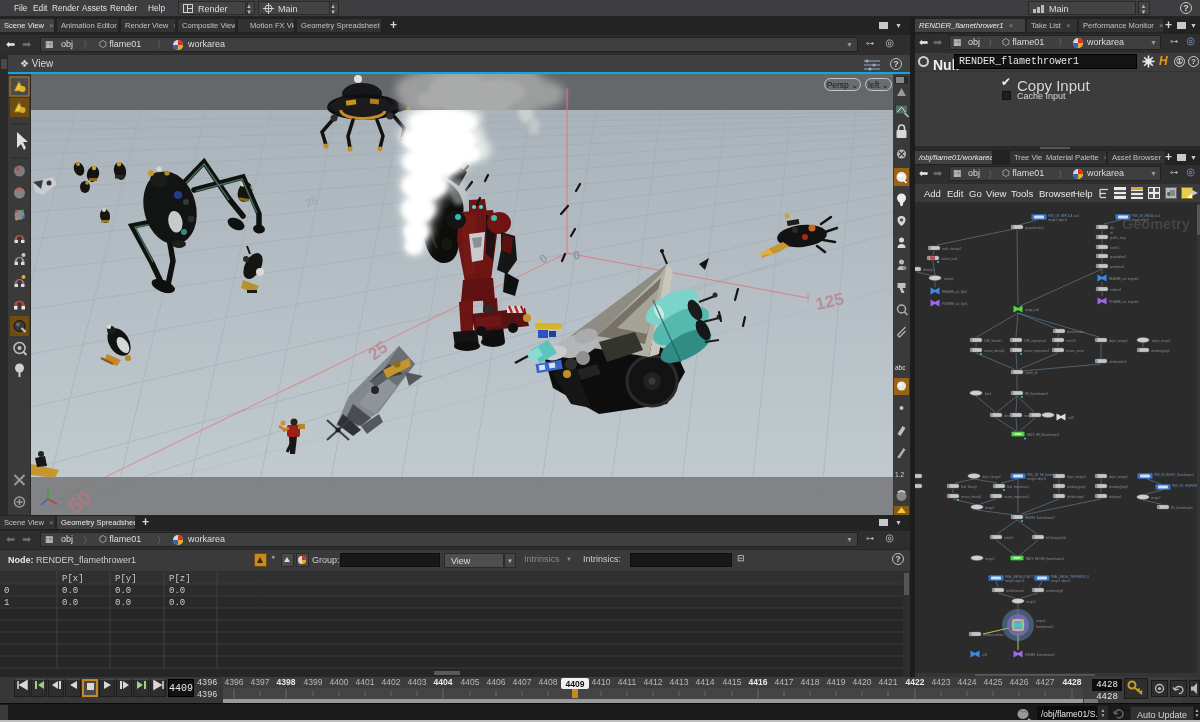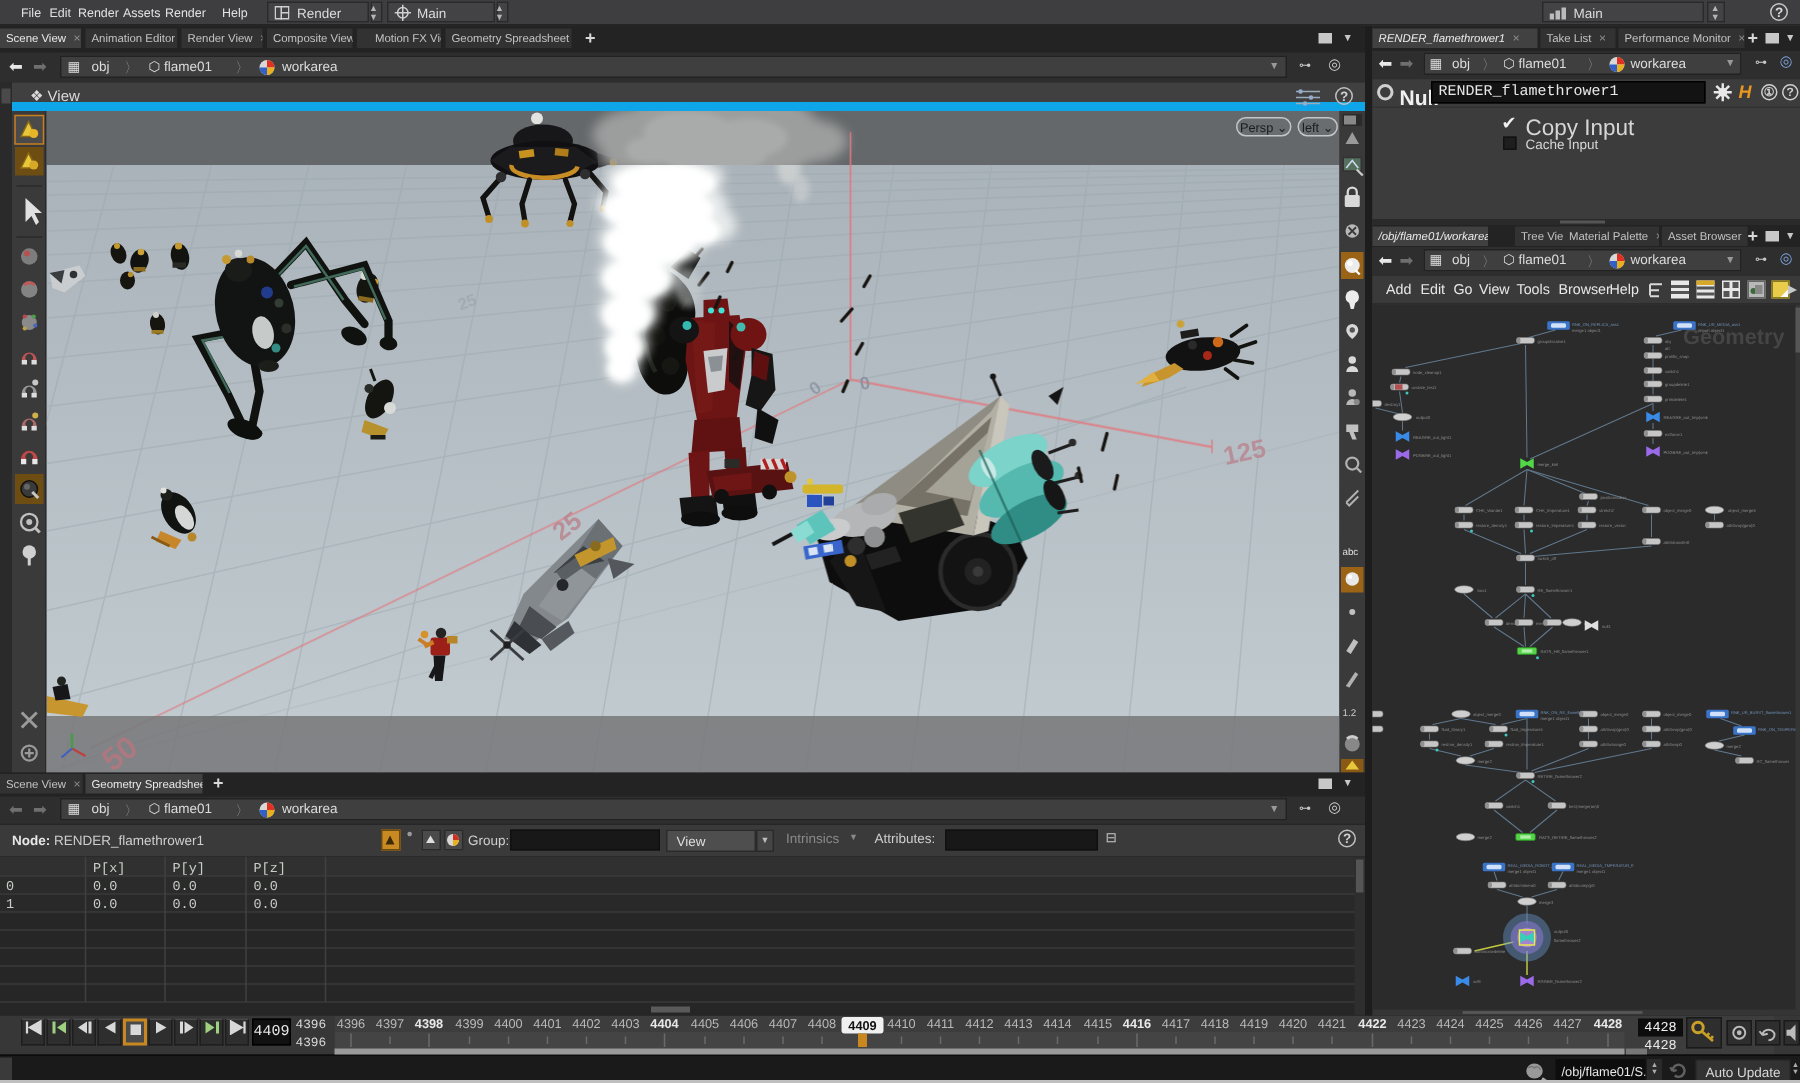--- a/index.html
+++ b/index.html
@@ -109,21 +109,21 @@
           <path d="M6,6 L11,6 A5,5 0 0,1 6,11 Z" fill="#e8b020"></path>
           <path d="M6,6 L6,11 A5,5 0 0,1 1,6 Z" fill="#3060c8"></path>
         </svg>
       <span style="position:absolute;left:147px;top:1px;">workarea</span>
       <span style="position:absolute;right:4px;top:3px;color:#999;font-size:7px;">▼</span>
     </div>
     <span style="position:absolute;right:36px;top:4px;color:#c8c8c8;font-size:8px;">⊶</span>
     <span style="position:absolute;right:16px;top:2px;color:#c8c8c8;font-size:10px;">◎</span>
   </div>
 
-  <div class="abs" style="left:8px;top:55px;width:902px;height:19px;background:#404040;border-bottom:6px solid #0ea5e9;">
+  <div class="abs" style="left:8px;top:55px;width:902px;height:19px;background:#404040;border-bottom:2px solid #0ea5e9;">
     <span style="position:absolute;left:12px;top:3px;font-size:10px;color:#dadada;">❖ View</span>
     <svg width="16" height="12" style="position:absolute;right:30px;top:4px;">
         <circle cx="3" cy="2" r="1.5" fill="#9ad"></circle>
         <line x1="0" y1="2" x2="16" y2="2" stroke="#9ab" stroke-width="1"></line>
         <circle cx="10" cy="6" r="1.5" fill="#9ad"></circle>
         <line x1="0" y1="6" x2="16" y2="6" stroke="#9ab" stroke-width="1"></line>
         <circle cx="6" cy="10" r="1.5" fill="#9ad"></circle>
         <line x1="0" y1="10" x2="16" y2="10" stroke="#9ab" stroke-width="1"></line>
       </svg>
     <div style="position:absolute;right:8px;top:3px;width:12px;height:12px;border:1px solid #c0c0c0;border-radius:50%;color:#d0d0d0;font-size:9px;text-align:center;line-height:11px;font-weight:bold;">?</div>
@@ -717,21 +717,21 @@
           <circle cx="5" cy="6" r="4" fill="#d8d8d8"></circle>
           <path d="M5,6 L5,2 A4,4 0 0,1 9,6 Z" fill="#d03020"></path>
           <path d="M5,6 L9,6 A4,4 0 0,1 5,10 Z" fill="#e8b020"></path>
         </svg></div>
     <span style="position:absolute;left:312px;top:5px;font-size:9px;">Group:</span>
     <div class="din" style="left:340px;top:3px;width:100px;"></div>
     <div style="position:absolute;left:444px;top:3px;width:60px;height:15px;background:#4e4e4e;border:1px solid #2a2a2a;font-size:9px;color:#ddd;padding:2px 0 0 6px;">View</div>
     <div style="position:absolute;left:504px;top:3px;width:12px;height:15px;background:#454545;border:1px solid #2a2a2a;color:#bbb;font-size:6px;text-align:center;line-height:14px;">▼</div>
     <span style="position:absolute;left:524px;top:4px;color:#8a8a8a;font-size:9px;">Intrinsics</span>
     <span style="position:absolute;left:566px;top:6px;color:#8a8a8a;font-size:6px;">▼</span>
-    <span style="position:absolute;left:583px;top:4px;font-size:9px;">Attributes:</span>
+    <span style="position:absolute;left:583px;top:4px;font-size:9px;">Intrinsics:</span>
     <div class="din" style="left:630px;top:3px;width:102px;"></div>
     <span style="position:absolute;left:737px;top:3px;color:#c8c8c8;font-size:9px;">⊟</span>
     <div style="position:absolute;right:6px;top:3px;width:12px;height:12px;border:1px solid #c0c0c0;border-radius:50%;color:#d0d0d0;font-size:9px;text-align:center;line-height:11px;font-weight:bold;">?</div>
   </div>
 
   <div class="abs" id="sstable" style="left:0;top:571px;width:910px;height:106px;background:#262626;">
     <svg width="910" height="106">
       <rect x="0" y="0" width="910" height="13" fill="#303030"></rect>
       <rect x="0" y="13" width="910" height="12" fill="#2b2b2b"></rect>
       <rect x="0" y="25" width="910" height="12" fill="#292929"></rect>

